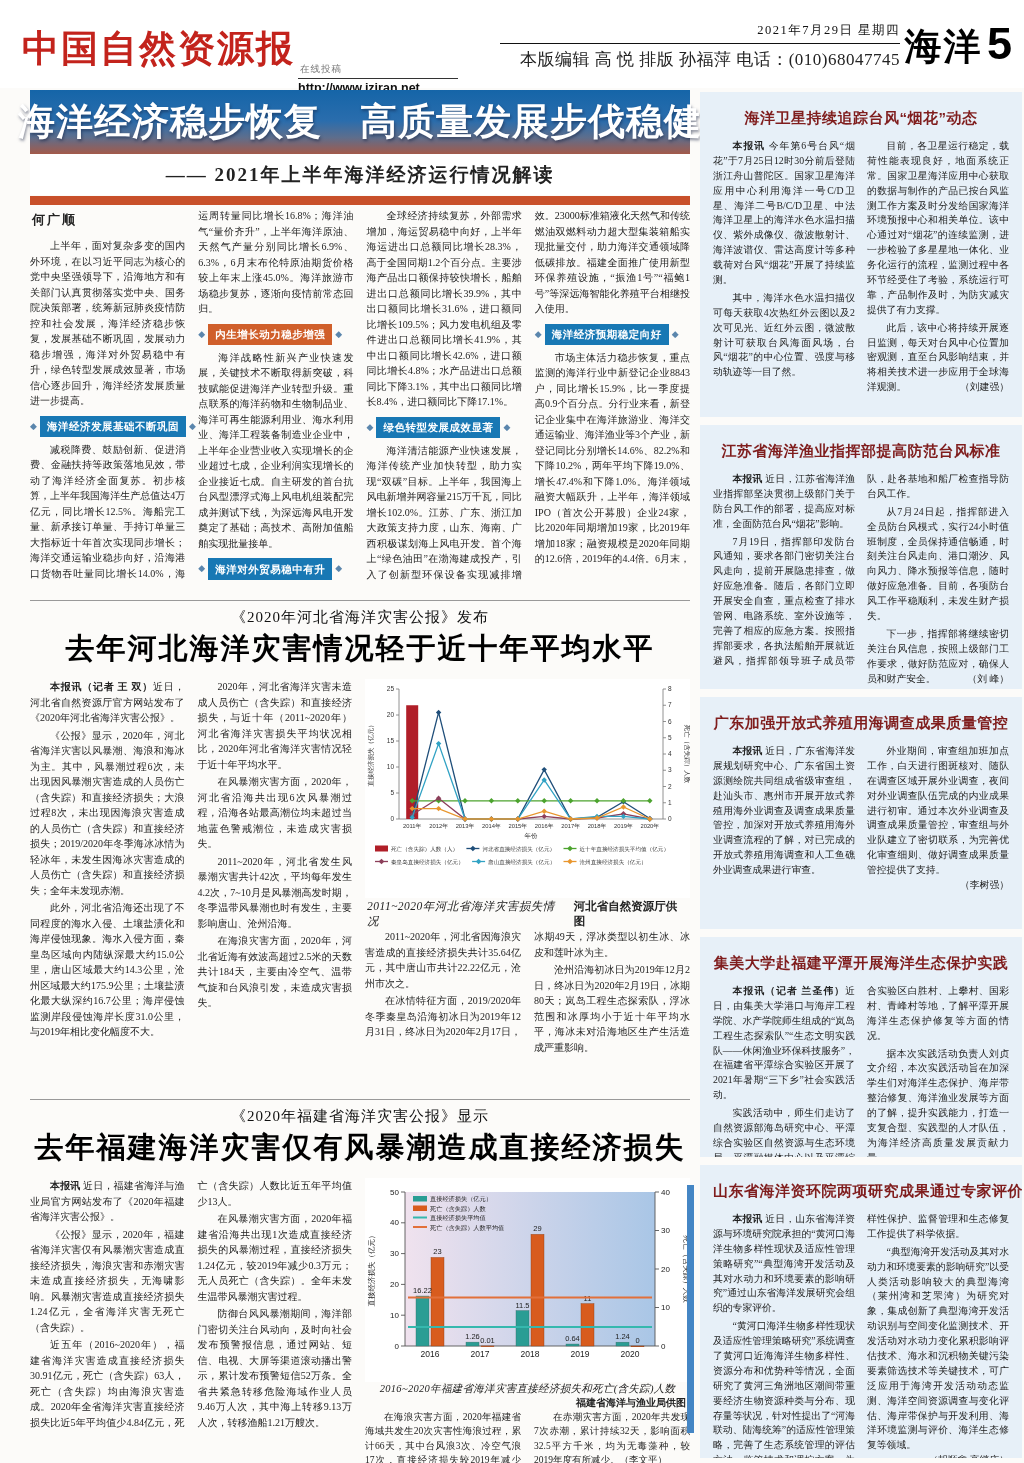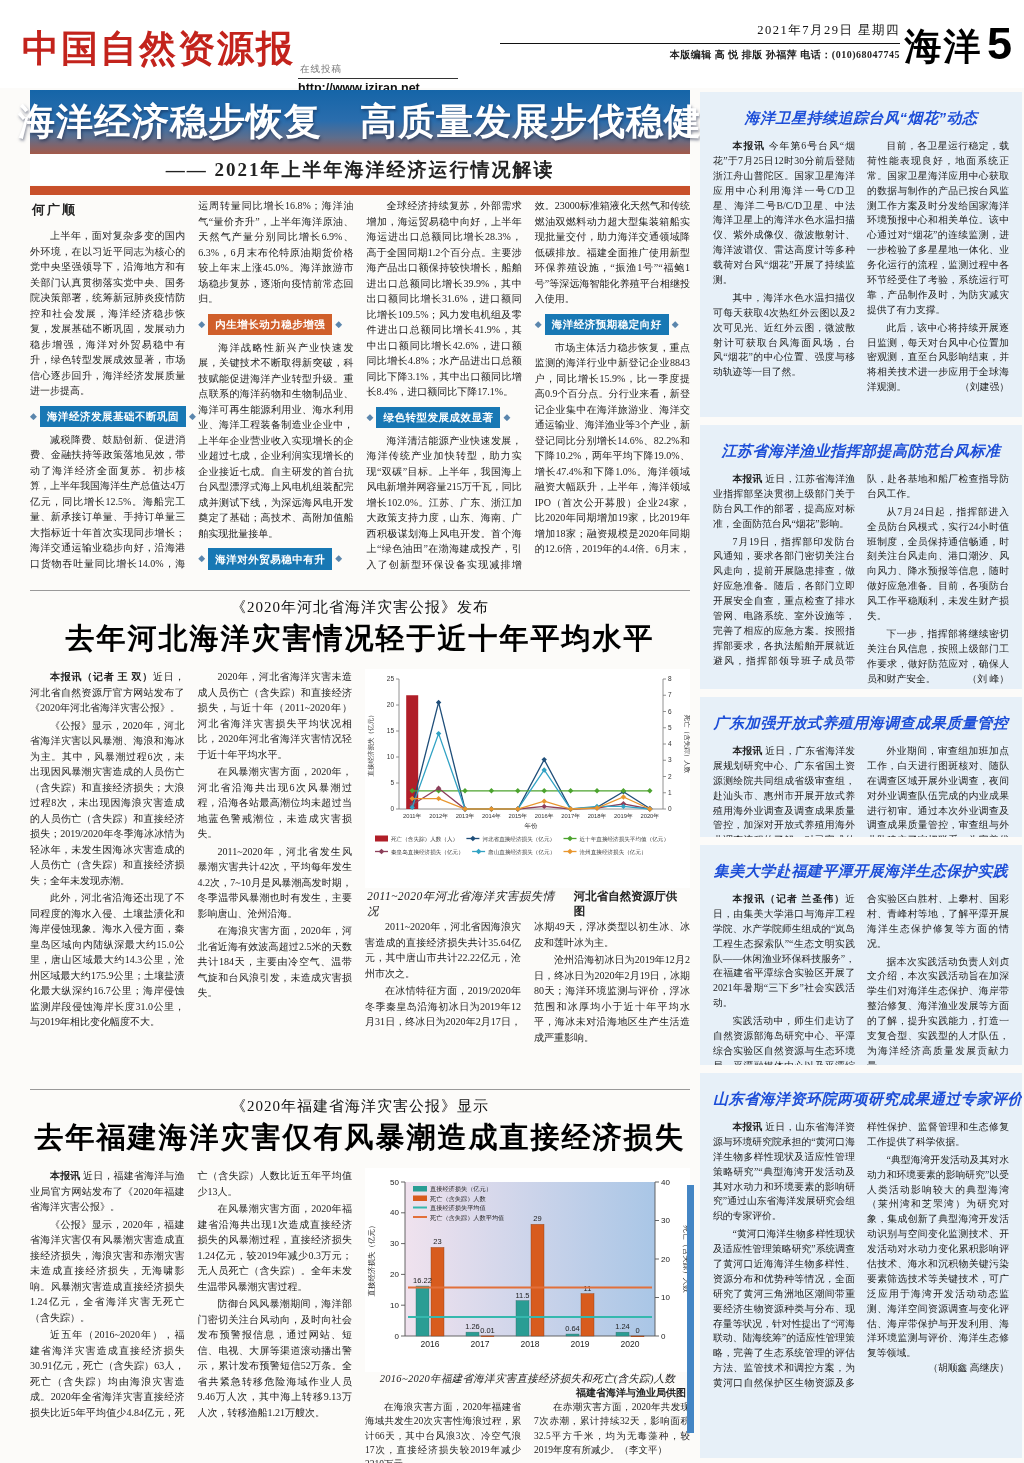--- a/index.html
+++ b/index.html
@@ -13,32 +13,32 @@
   .hdr { position:absolute; left:0; top:0; width:1024px; height:88px; background:#fff; }
   .brand { position:absolute; left:22px; top:24px; font-size:37px; font-weight:900;
            color:#c3231c; letter-spacing:2px; font-family:"Liberation Serif",serif; }
   .online { position:absolute; left:298px; top:27px; width:160px;margin-top:36px; }
   .online-label { font-size:9.5px; color:#777; letter-spacing:1px; padding-left:2px; }
   .online-url { font-size:12.5px; font-weight:bold; color:#111; border-top:1.5px solid #333;
                 margin-top:2px; padding-top:2px; font-family:"Liberation Sans",sans-serif; }
   .hdr-right { position:absolute; right:124px; top:22px; width:400px; text-align:right; }
   .date-line { font-size:12.5px; letter-spacing:1.5px; color:#111; }
   .hdr-rule { border-bottom:1.5px solid #111; margin:4px 0 4px; }
-  .editor-line { font-size:10px; font-weight:bold; letter-spacing:0.5px; }
+  .editor-line { font-size:17px; font-weight:normal; letter-spacing:0.5px; }
   .sect { position:absolute; right:12px; top:18px; white-space:nowrap;
           font-family:"Liberation Sans",sans-serif; }
   .sect-name { font-size:37px; font-weight:900; color:#000; letter-spacing:2px; }
   .sect-num { font-size:45px; font-weight:900; color:#000; }
   
   .main { position:absolute; left:30px; top:90px; width:660px; }
   .banner { height:64px; display:flex; align-items:center; justify-content:center;
     background:linear-gradient(180deg,#1565a8 0%,#2a6dad 48%,#5d6e8d 74%,#a35a4a 100%); }
   .banner-title { font-family:"Liberation Sans",sans-serif; font-weight:900; font-size:37px;
     color:#fff; letter-spacing:1px; text-shadow:1px 2px 3px rgba(20,30,60,.5); white-space:nowrap; }
-  .banner-sub { height:31px; background:#fff; display:flex; align-items:center; justify-content:center;
+  .banner-sub { height:41px; background:#fff; display:flex; align-items:center; justify-content:center;
     font-size:19px; font-weight:bold; color:#222; letter-spacing:2px; }
   .banner-bar { height:9px; background:#c8502a; margin-top:1px; }
   .lead-cols { margin-top:3px; height:384px; column-count:4; column-gap:13px;
     font-size:10px; line-height:1.55; text-align:justify; overflow:hidden; }
   .lead-author { font-size:13px; font-weight:bold; margin:2px 0 8px 2px; letter-spacing:2px; }
   .lead-cols p { text-indent:2em; margin:0 0 2px; }
   .sec-h { display:flex; align-items:center; gap:3px; margin:7px 0 5px; break-inside:avoid; }
   .sec-h .dia { color:#5b86ad; font-size:9px; line-height:1; }
   .sec-label { color:#fff; font-weight:bold; font-size:10.5px; padding:2.5px 7px;
     letter-spacing:0.5px; font-family:"Liberation Sans",sans-serif; white-space:nowrap; }
@@ -62,24 +62,24 @@
   .cap-row { display:flex; justify-content:space-between; align-items:baseline; padding:1px 2px 0;gap:8px; }
   .cap-italic { font-style:italic; font-size:11.5px; letter-spacing:0.5px; }
   .cap-credit { font-weight:bold; font-size:11.5px; font-family:"Liberation Sans",sans-serif; }
   .cap-center { text-align:center; font-style:italic; font-size:10.5px; letter-spacing:0.3px; }
   .cap-right { text-align:right; font-weight:bold; font-size:10px;
     font-family:"Liberation Sans",sans-serif; padding-right:4px; }
   
   .rcol { position:absolute; left:700px; top:92px; width:322px; height:1366px;
     display:flex; flex-direction:column; gap:8px; }
   .rpanel { background:#e7f0f8; padding:12px 13px 8px; overflow:hidden; }
-  .rp-0 { height:325px; } .rp-1 { height:264px; } .rp-2 { height:140px; }
+  .rp-0 { height:325px; } .rp-1 { height:264px; } .rp-2 { height:232px; }
   .rp-3 { height:220px; } .rp-4 { flex:1; }
   .rtitle { font-family:"Liberation Sans",sans-serif; font-weight:900; font-size:15px;
-    text-align:center; color:#1d4ed8; margin:5px 0 11px; letter-spacing:0.5px; white-space:nowrap;font-style:italic; }
+    text-align:center; color:#7f1d1d; margin:5px 0 11px; letter-spacing:0.5px; white-space:nowrap; }
   .rbody { column-count:2; column-gap:12px; font-size:9.8px; line-height:1.52;
     text-align:justify; color:#222; }
   .rbody p { text-indent:2em; margin:0 0 3px; }
   .sig { float:right; }
   .blue-rule { position:absolute; left:687px; top:1185px; width:7px; height:248px; background:#4586c4; }
   b { font-weight:bold; }
 </style>
 </head>
 <body>
 
@@ -282,21 +282,21 @@
         <rect x="203" y="180.5" width="4" height="4" fill="#e8962e" transform="rotate(45 205 182.5)"></rect>
                 <text x="214.5" y="185" font-size="5.6" fill="#333">沧州直接经济损失（亿元）</text>
               </svg></div>
           <div class="cap-row">
             <span class="cap-italic">2011~2020年河北省海洋灾害损失情况</span>
             <span class="cap-credit">河北省自然资源厅供图</span>
           </div>
           <div class="col-text hb-right-text">
               <p>2011~2020年，河北省因海浪灾害造成的直接经济损失共计35.64亿元，其中唐山市共计22.22亿元，沧州市次之。</p>
               <p>在冰情特征方面，2019/2020年冬季秦皇岛沿海初冰日为2019年12月31日，终冰日为2020年2月17日，冰期49天，浮冰类型以初生冰、冰皮和莲叶冰为主。</p>
-              <p>沧州沿海初冰日为2019年12月2日，终冰日为2020年2月19日，冰期80天；海洋环境监测与评价，浮冰范围和冰厚均小于近十年平均水平，海冰未对沿海地区生产生活造成严重影响。</p>
+              <p>沧州沿海初冰日为2019年12月2日，终冰日为2020年2月19日，冰期80天；岚岛工程生态探索队，浮冰范围和冰厚均小于近十年平均水平，海冰未对沿海地区生产生活造成严重影响。</p>
             </div>
         </div>
       </div>
     </div>
 
     <div class="rule"></div>
 
     <div>
       <div class="kicker">《2020年福建省海洋灾害公报》显示</div>
       <div class="headline">去年福建海洋灾害仅有风暴潮造成直接经济损失</div>

